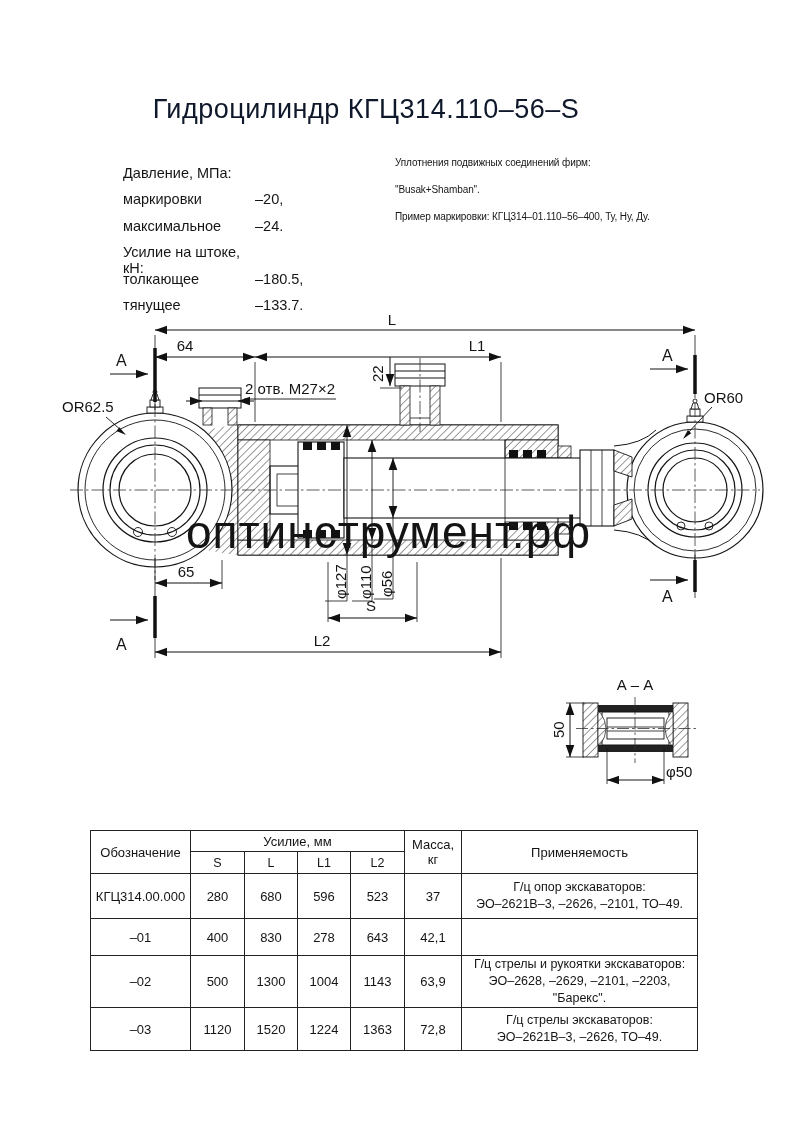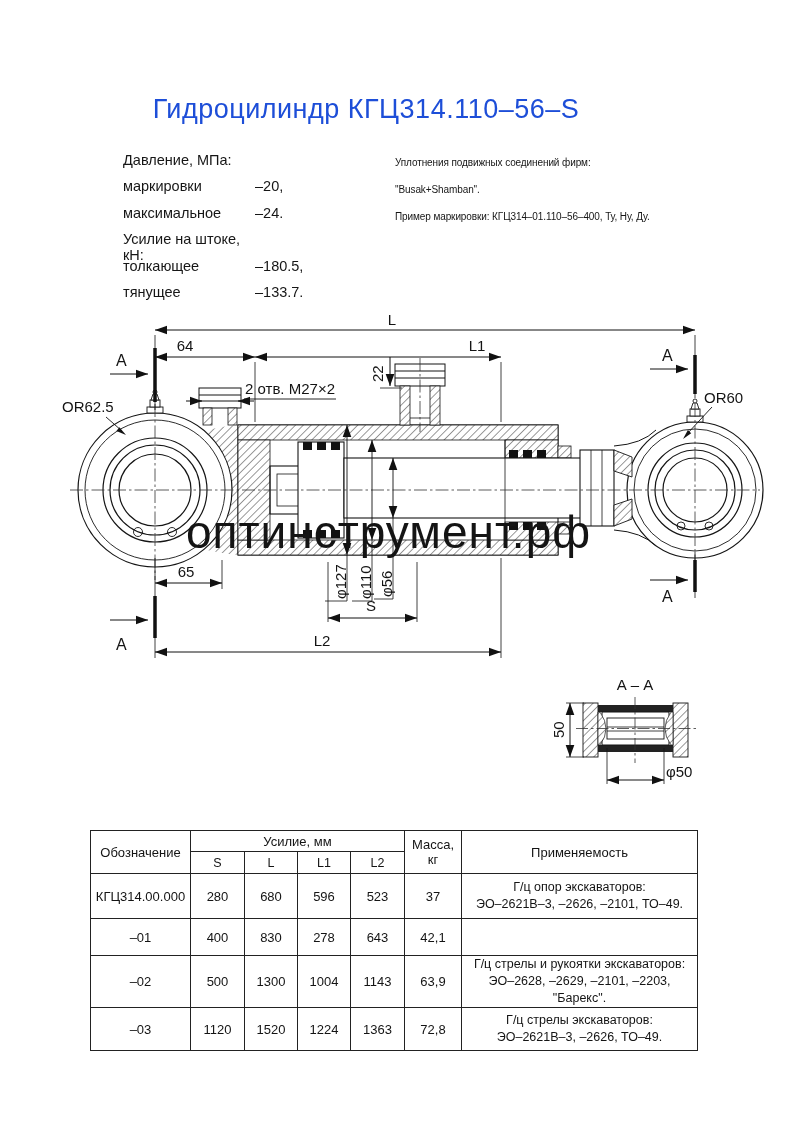--- a/index.html
+++ b/index.html
@@ -1,20 +1,20 @@
 <!DOCTYPE html>
 <html><head>
 <meta charset="utf-8">
 <style>
   html,body{margin:0;padding:0;background:#e8e8e8;}
   .page{position:relative;width:793px;height:1123px;background:#ffffff;margin:0 auto;
         font-family:"Liberation Sans",sans-serif;color:#111;overflow:hidden;}
   .title{position:absolute;top:94px;left:0;width:732px;text-align:center;
-         font-size:27px;letter-spacing:.5px;color:#1d4ed8;}
-  .specs{position:absolute;left:123px;top:152px;font-size:14.5px;color:#161616;}
+         font-size:27px;letter-spacing:.5px;color:#0f172a;}
+  .specs{position:absolute;left:123px;top:165px;font-size:14.5px;color:#161616;}
   .specs .row{display:flex;height:26.4px;align-items:flex-start;}
   .specs .lab{width:132px;}
   .notes{position:absolute;left:395px;top:149px;width:350px;font-size:10px;
          line-height:27px;color:#161616;letter-spacing:-.1px;}
   svg text{font-family:"Liberation Sans",sans-serif;fill:#141414;}
   .dwg{position:absolute;left:0;top:300px;}
   table.sz{position:absolute;left:90px;top:830px;border-collapse:collapse;table-layout:fixed;
            font-size:13px;color:#141414;}
   table.sz th,table.sz td{border:1px solid #222;font-weight:normal;text-align:center;
            padding:0 3px;overflow:hidden;}

